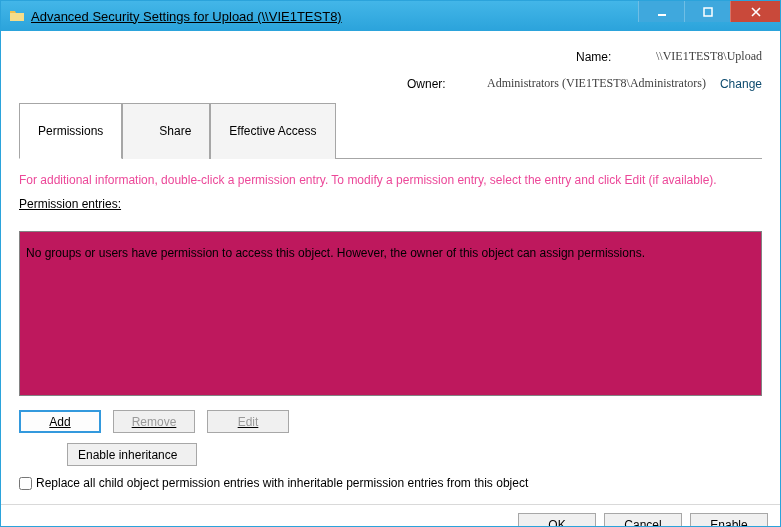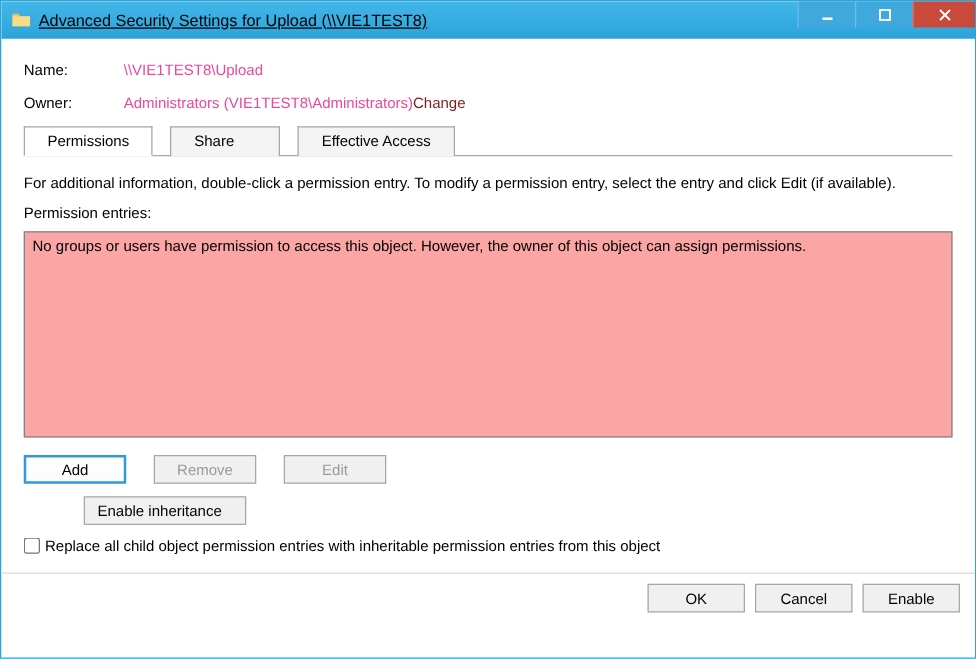--- a/index.html
+++ b/index.html
@@ -55,77 +55,82 @@
   .titlebar .controls .ctl.max { background: #3fa8dd; }
   .titlebar .controls .ctl.close { background: #c9493a; width: 50px; }
   .titlebar .controls .ctl.close svg { width:10px; height:10px; }
   .content {
     padding: 18px 18px 0 18px;
   }
   .field-row {
     display: flex;
     align-items: center;
     margin-bottom: 12px;
+    justify-content: flex-end;
   }
   .field-row .label {
     width: 80px;
     color: #000;
   }
   .field-row .value {
-    color: #ec4899;
+    color: #404040;
+    font-family: Liberation Serif, serif;
   }
   .link {
-    color: #7f1d1d;
+    color: #0c4a6e;
+    margin-left: 14px;
     cursor: pointer;
   }
   .tabs {
     display: flex;
     border-bottom: 1px solid #a6a6a6;
     margin-top: 8px;
   }
   .tab {
-    padding: 4px 18px;
+    padding: 20px 18px;
     border: 1px solid #a6a6a6;
     border-bottom: none;
     background: #f0f0f0;
-    margin-right: 14px;
+    margin-right: 0;
     margin-bottom: -1px;
     font-size: 12px;
     min-width: 88px;
-    text-align: left;
+    text-align: right;
     cursor: pointer;
   }
   .tab.active {
     background: #fff;
     border-bottom: 1px solid #fff;
   }
   .tab:not(.active) {
     background: #f4f4f4;
   }
   .info-text {
     margin: 14px 0 10px 0;
-    color: #000000;
+    color: #ec4899;
   }
   .entries-label {
-    margin-bottom: 8px;
-    color: #000;
+    margin-bottom: 20px;
+    color: #000;
+    text-decoration: underline;
   }
   .entries-box {
     border: 1px solid #828282;
     height: 165px;
-    padding: 4px 6px;
+    padding: 14px 6px;
     color: #000;
     font-size: 12px;
     overflow: auto;
-    background: #fca5a5;
+    background: #be185d;
   }
   .row-buttons {
     margin-top: 14px;
     display: flex;
-    gap: 22px;
+    gap: 12px;
+    text-decoration: underline;
   }
   .btn {
     min-width: 82px;
     height: 23px;
     border: 1px solid #a7a7a7;
     background: #f0f0f0;
     font-family: inherit;
     font-size: 12px;
     cursor: pointer;
     padding: 0 10px;
@@ -143,21 +148,21 @@
     padding-left: 48px;
   }
   .enable-inherit .btn {
     min-width: 130px;
     text-align: left;
     padding-left: 10px;
   }
   .checkbox-row {
     margin-top: 10px;
     display: flex;
-    align-items: flex-start;
+    align-items: flex-end;
     gap: 4px;
   }
   .checkbox-row input { margin: 0; }
   .separator {
     border-top: 1px solid #d9d9d9;
     margin: 14px -18px 8px -18px;
   }
   .dialog-buttons {
     display: flex;
     justify-content: flex-end;

